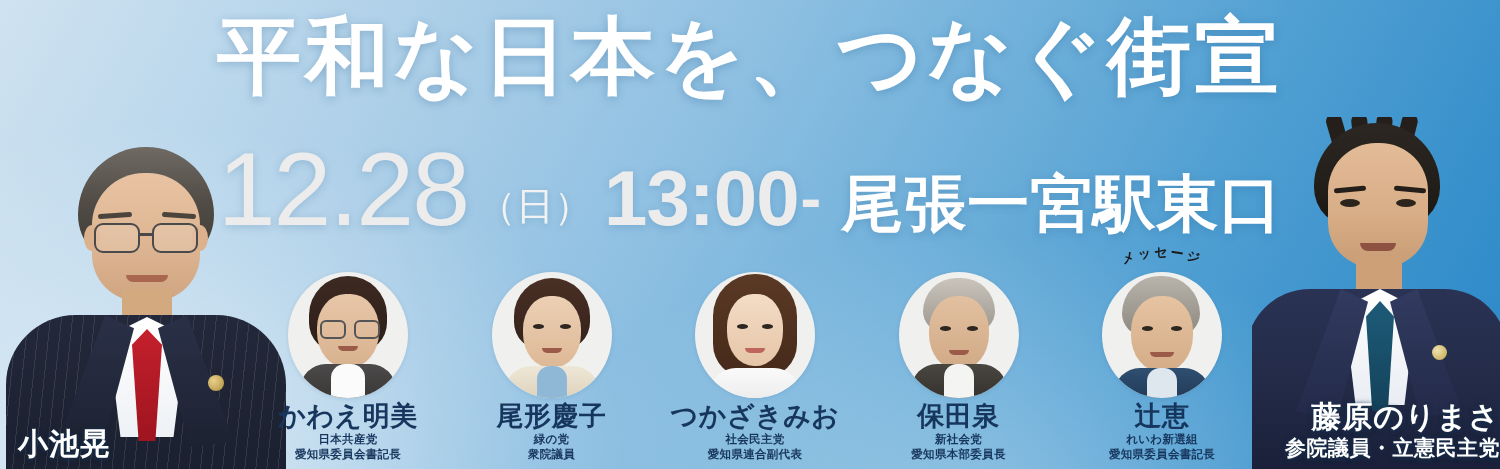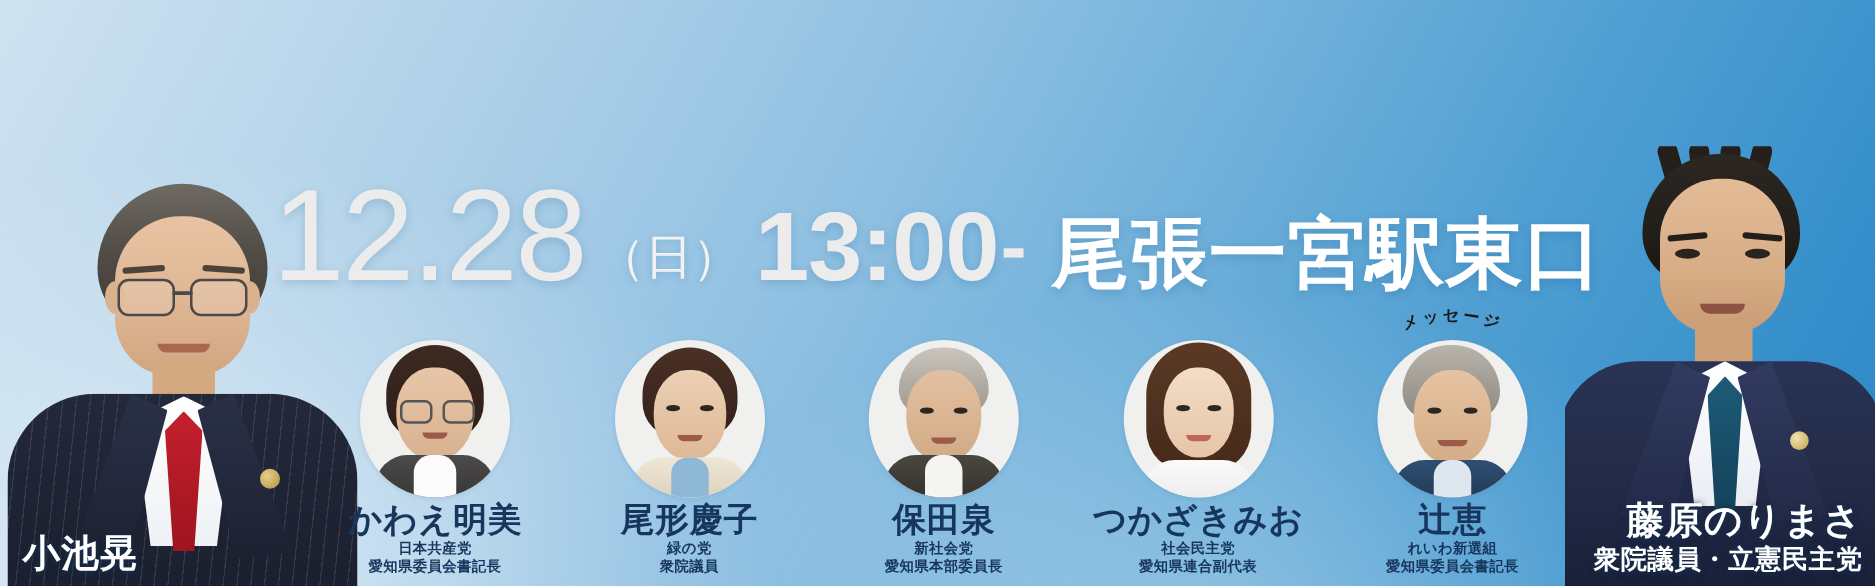--- a/index.html
+++ b/index.html
@@ -77,21 +77,21 @@
   
   .figure{position:absolute;bottom:0;overflow:hidden;}
   #figure-left{left:0;width:292px;height:330px;}
   #figure-right{right:0;width:248px;height:352px;}
 
   .fig-caption{
     position:absolute;left:0;right:0;bottom:8px;text-align:center;
     color:#fff;z-index:6;pointer-events:none;
   }
   #figure-left .fig-caption{text-align:left;padding-left:18px;}
-  #figure-right .fig-caption{text-align:right;padding-right:10px;}
+  #figure-right .fig-caption{text-align:right;}
   .fig-name{
     font-size:30px;font-weight:700;line-height:1.15;letter-spacing:1px;
     text-shadow:0 0 5px rgba(20,50,80,.75),0 2px 4px rgba(20,50,80,.6);
   }
   .fig-role{
     font-size:21px;font-weight:700;line-height:1.25;letter-spacing:.5px;
     text-shadow:0 0 5px rgba(20,50,80,.75),0 2px 4px rgba(20,50,80,.6);
   }
 
   
@@ -268,20 +268,21 @@
   .mp .gl{position:absolute;width:22px;height:15px;border:2px solid #555;border-radius:6px;}
 </style>
 </head>
 <body>
 
 <div id="banner">
 
   <div class="bloom"></div>
   <div class="bloom2"></div>
 
+  <div id="title">平和な日本を、つなぐ街宣</div>
 
   <div id="dateline">
     <span class="md">12.28</span>
     <span class="dow">（日）</span>
     <span class="time">13:00</span>
     <span class="dash">-</span>
     <span class="place">尾張一宮駅東口</span>
   </div>
 
   <div class="figure" id="figure-left">
@@ -327,21 +328,21 @@
       <div class="neck"></div>
       <div class="suit"></div>
       <div class="shirt"></div>
       <div class="lapel-l"></div>
       <div class="lapel-r"></div>
       <div class="tie"></div>
       <div class="badge"></div>
     </div>
     <div class="fig-caption">
       <div class="fig-name">藤原のりまさ</div>
-      <div class="fig-role">衆院議員・立憲民主党</div>
+      <div class="fig-role">参院議員・立憲民主党</div>
     </div>
   </div>
 
   <div id="speakers">
 
     <div class="speaker">
       <div class="portrait">
         <div class="mp">
           <div class="h" style="left:21px;top:4px;width:78px;height:76px;background:linear-gradient(180deg,#3d2a22,#2b1d17);border-radius:40px 40px 30px 30px;"></div>
           <div class="fc" style="top:22px;width:62px;height:74px;background:linear-gradient(180deg,#e7c6a8,#d8b28f);"></div>
@@ -370,48 +371,48 @@
         </div>
       </div>
       <div class="sp-name">尾形慶子</div>
       <div class="sp-party">緑の党</div>
       <div class="sp-title">衆院議員</div>
     </div>
 
     <div class="speaker">
       <div class="portrait">
         <div class="mp">
+          <div class="h" style="left:18px;top:2px;width:84px;height:104px;background:linear-gradient(180deg,#5a3a25,#46291a);border-radius:42px 42px 34px 34px;"></div>
+          <div class="fc" style="top:22px;width:56px;height:72px;background:linear-gradient(180deg,#f3dcc6,#e6c5a7);"></div>
+          <div class="ey" style="left:42px;top:52px;"></div>
+          <div class="ey" style="left:67px;top:52px;"></div>
+          <div class="mo" style="top:76px;background:#c0655c;"></div>
+          <div class="bd" style="width:90px;height:30px;background:linear-gradient(180deg,#fafafa,#ededed);border-radius:26px 26px 0 0;"></div>
+        </div>
+      </div>
+      <div class="sp-name">つかざきみお</div>
+      <div class="sp-party">社会民主党</div>
+      <div class="sp-title">愛知県連合副代表</div>
+    </div>
+
+    <div class="speaker">
+      <div class="portrait">
+        <div class="mp">
           <div class="h" style="left:24px;top:6px;width:72px;height:54px;background:linear-gradient(180deg,#c9c4bc,#9d978e);border-radius:36px 36px 22px 22px;"></div>
           <div class="fc" style="top:24px;width:60px;height:74px;background:linear-gradient(180deg,#e2c0a0,#d1aa86);"></div>
           <div class="ey" style="left:41px;top:54px;"></div>
           <div class="ey" style="left:68px;top:54px;"></div>
           <div class="mo" style="top:78px;"></div>
           <div class="bd" style="width:96px;height:34px;background:linear-gradient(180deg,#4a4640,#35322d);border-radius:26px 26px 0 0;"></div>
           <div class="bd" style="width:30px;height:34px;background:#f4f4f2;border-radius:13px 13px 0 0;"></div>
         </div>
       </div>
       <div class="sp-name">保田泉</div>
       <div class="sp-party">新社会党</div>
       <div class="sp-title">愛知県本部委員長</div>
-    </div>
-
-    <div class="speaker">
-      <div class="portrait">
-        <div class="mp">
-          <div class="h" style="left:18px;top:2px;width:84px;height:104px;background:linear-gradient(180deg,#5a3a25,#46291a);border-radius:42px 42px 34px 34px;"></div>
-          <div class="fc" style="top:22px;width:56px;height:72px;background:linear-gradient(180deg,#f3dcc6,#e6c5a7);"></div>
-          <div class="ey" style="left:42px;top:52px;"></div>
-          <div class="ey" style="left:67px;top:52px;"></div>
-          <div class="mo" style="top:76px;background:#c0655c;"></div>
-          <div class="bd" style="width:90px;height:30px;background:linear-gradient(180deg,#fafafa,#ededed);border-radius:26px 26px 0 0;"></div>
-        </div>
-      </div>
-      <div class="sp-name">つかざきみお</div>
-      <div class="sp-party">社会民主党</div>
-      <div class="sp-title">愛知県連合副代表</div>
     </div>
 
     <div class="speaker">
       <svg class="msg-arc" viewBox="0 0 140 40">
         <defs>
             <path id="arcpath" d="M 8,38 A 66,42 0 0 1 132,38" fill="none"></path>
           </defs>
         <text>
           <textPath href="#arcpath" startOffset="50%" text-anchor="middle" id="msgtext">メッセージ</textPath>
         </text>

